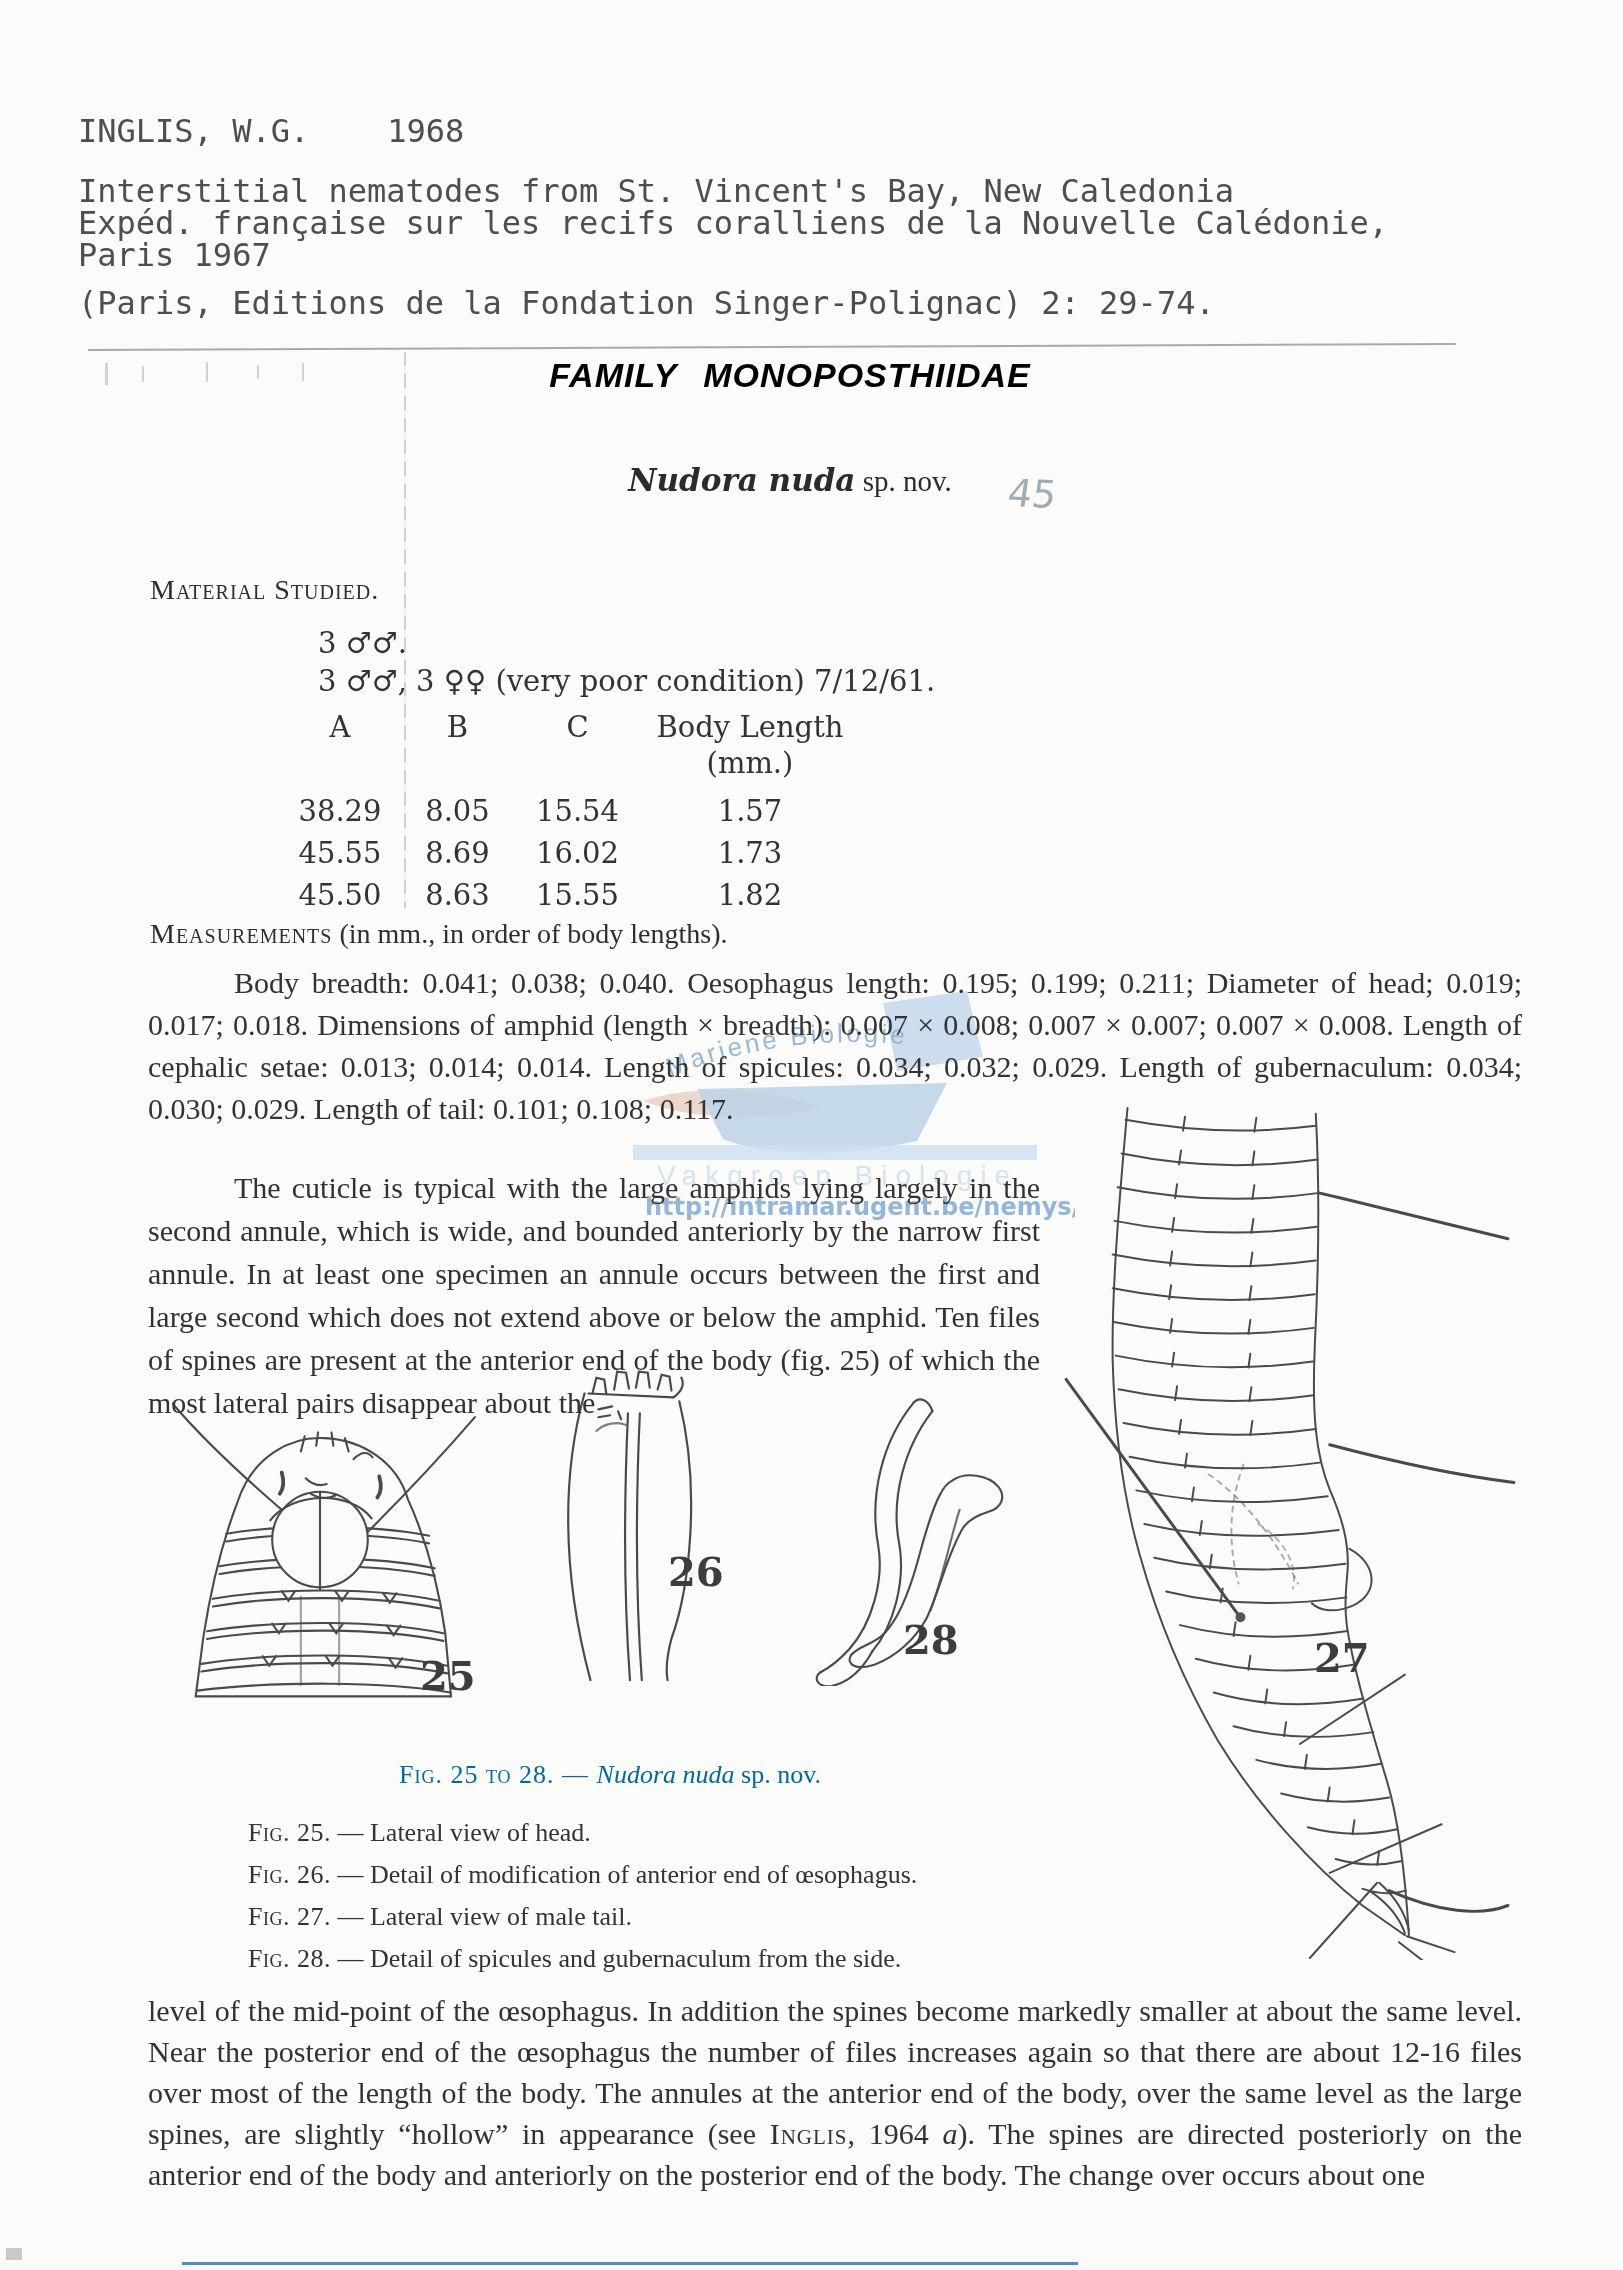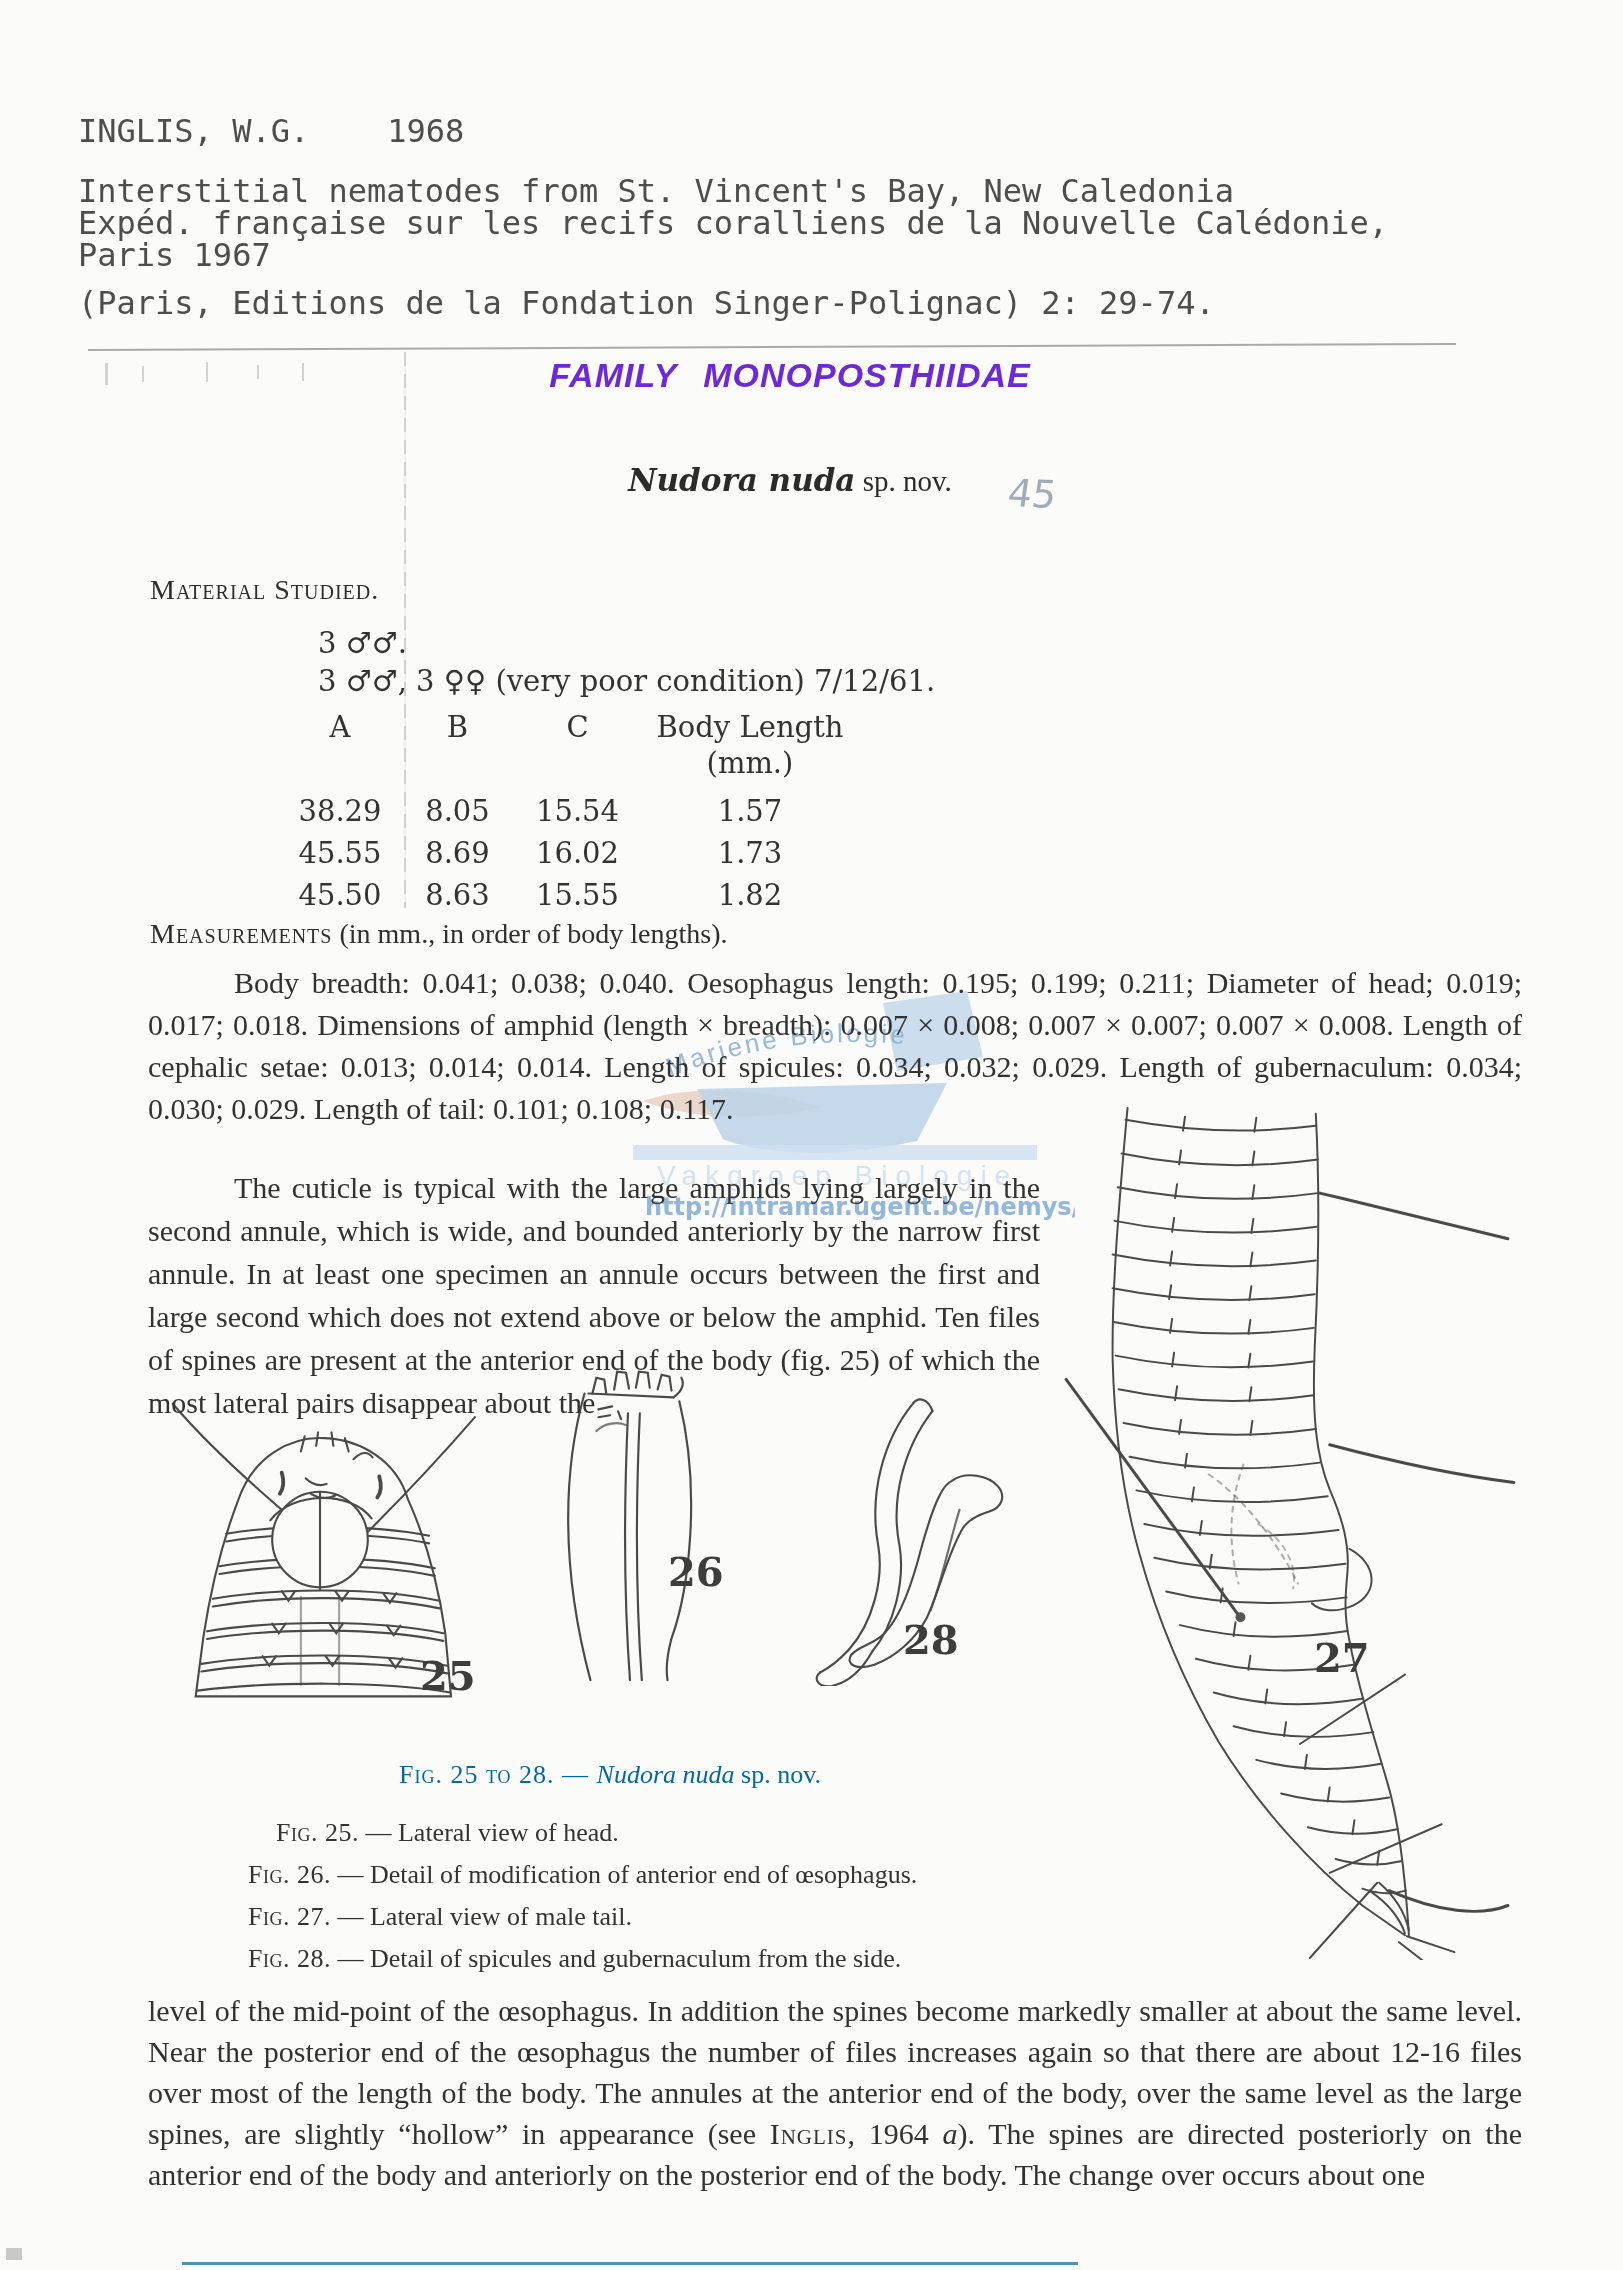--- a/index.html
+++ b/index.html
@@ -9,21 +9,21 @@
   
   .tw{font-family:"DejaVu Sans Mono",monospace;font-size:32px;color:#4e4e4e;letter-spacing:0px;white-space:nowrap;}
   .tw-row{display:flex;gap:78px;}
   
   .hrule{height:2px;background:#8f8f8f;opacity:.75;transform:rotate(-0.25deg);}
   .foldline{width:2px;background:repeating-linear-gradient(180deg,rgba(110,110,110,.30) 0 14px,rgba(110,110,110,.08) 14px 22px);}
   .speck{background:#c9c9c9;}
   .tick-noise{background:rgba(120,120,120,.30);}
   
   .family{font-family:"Liberation Sans",sans-serif;font-style:italic;font-weight:bold;
-          font-size:34px;color:#6d28d9;letter-spacing:1px;word-spacing:16px;text-align:center;}
+          font-size:34px;color:#000000;letter-spacing:1px;word-spacing:16px;text-align:center;}
   .species-line{text-align:center;font-size:29px;color:#2b2b2b;white-space:nowrap;}
   .species-name{font-family:"DejaVu Serif",serif;font-style:italic;font-weight:bold;font-size:31px;}
   .figrange{text-align:center;font-size:28px;color:#333;}
   .sc{font-variant:small-caps;letter-spacing:1px;}
   .sechead{font-size:28px;color:#2e2e2e;white-space:nowrap;}
   .note45{font-family:"DejaVu Sans",sans-serif;font-size:38px;color:#97a3b2;
           transform:rotate(2deg) skewX(-6deg);opacity:.9;}
   
   .serifline{font-family:"DejaVu Serif",serif;font-size:29px;color:#333;white-space:nowrap;}
   .para{font-size:30px;color:#323232;text-align:justify;}
@@ -275,21 +275,21 @@
       <path d="M322,792 C338,806 348,822 352,840"></path>
       <path d="M350,846 L398,862"></path>
         <path d="M342,852 L378,880"></path>
     </g>
   </svg>
   <div class="abs figlabel" style="left:1314px;top:1634px;z-index:2;">27</div>
 
   <div class="abs capmain" style="left:150px;top:1760px;width:920px;z-index:2;">
     <span class="sc">Fig. 25 to 28. — </span><span class="em">Nudora nuda</span><span> sp. nov.</span>
   </div>
-  <div class="abs cap" style="left:248px;top:1818px;z-index:2;margin-left:28px;">
+  <div class="abs cap" style="left:248px;top:1818px;z-index:2;">
     <span class="sc">Fig. 25.</span><span> — Lateral view of head.</span>
   </div>
   <div class="abs cap" style="left:248px;top:1860px;z-index:2;">
     <span class="sc">Fig. 26.</span><span> — Detail of modification of anterior end of œsophagus.</span>
   </div>
   <div class="abs cap" style="left:248px;top:1902px;z-index:2;">
     <span class="sc">Fig. 27.</span><span> — Lateral view of male tail.</span>
   </div>
   <div class="abs cap" style="left:248px;top:1944px;z-index:2;">
     <span class="sc">Fig. 28.</span><span> — Detail of spicules and gubernaculum from the side.</span>

